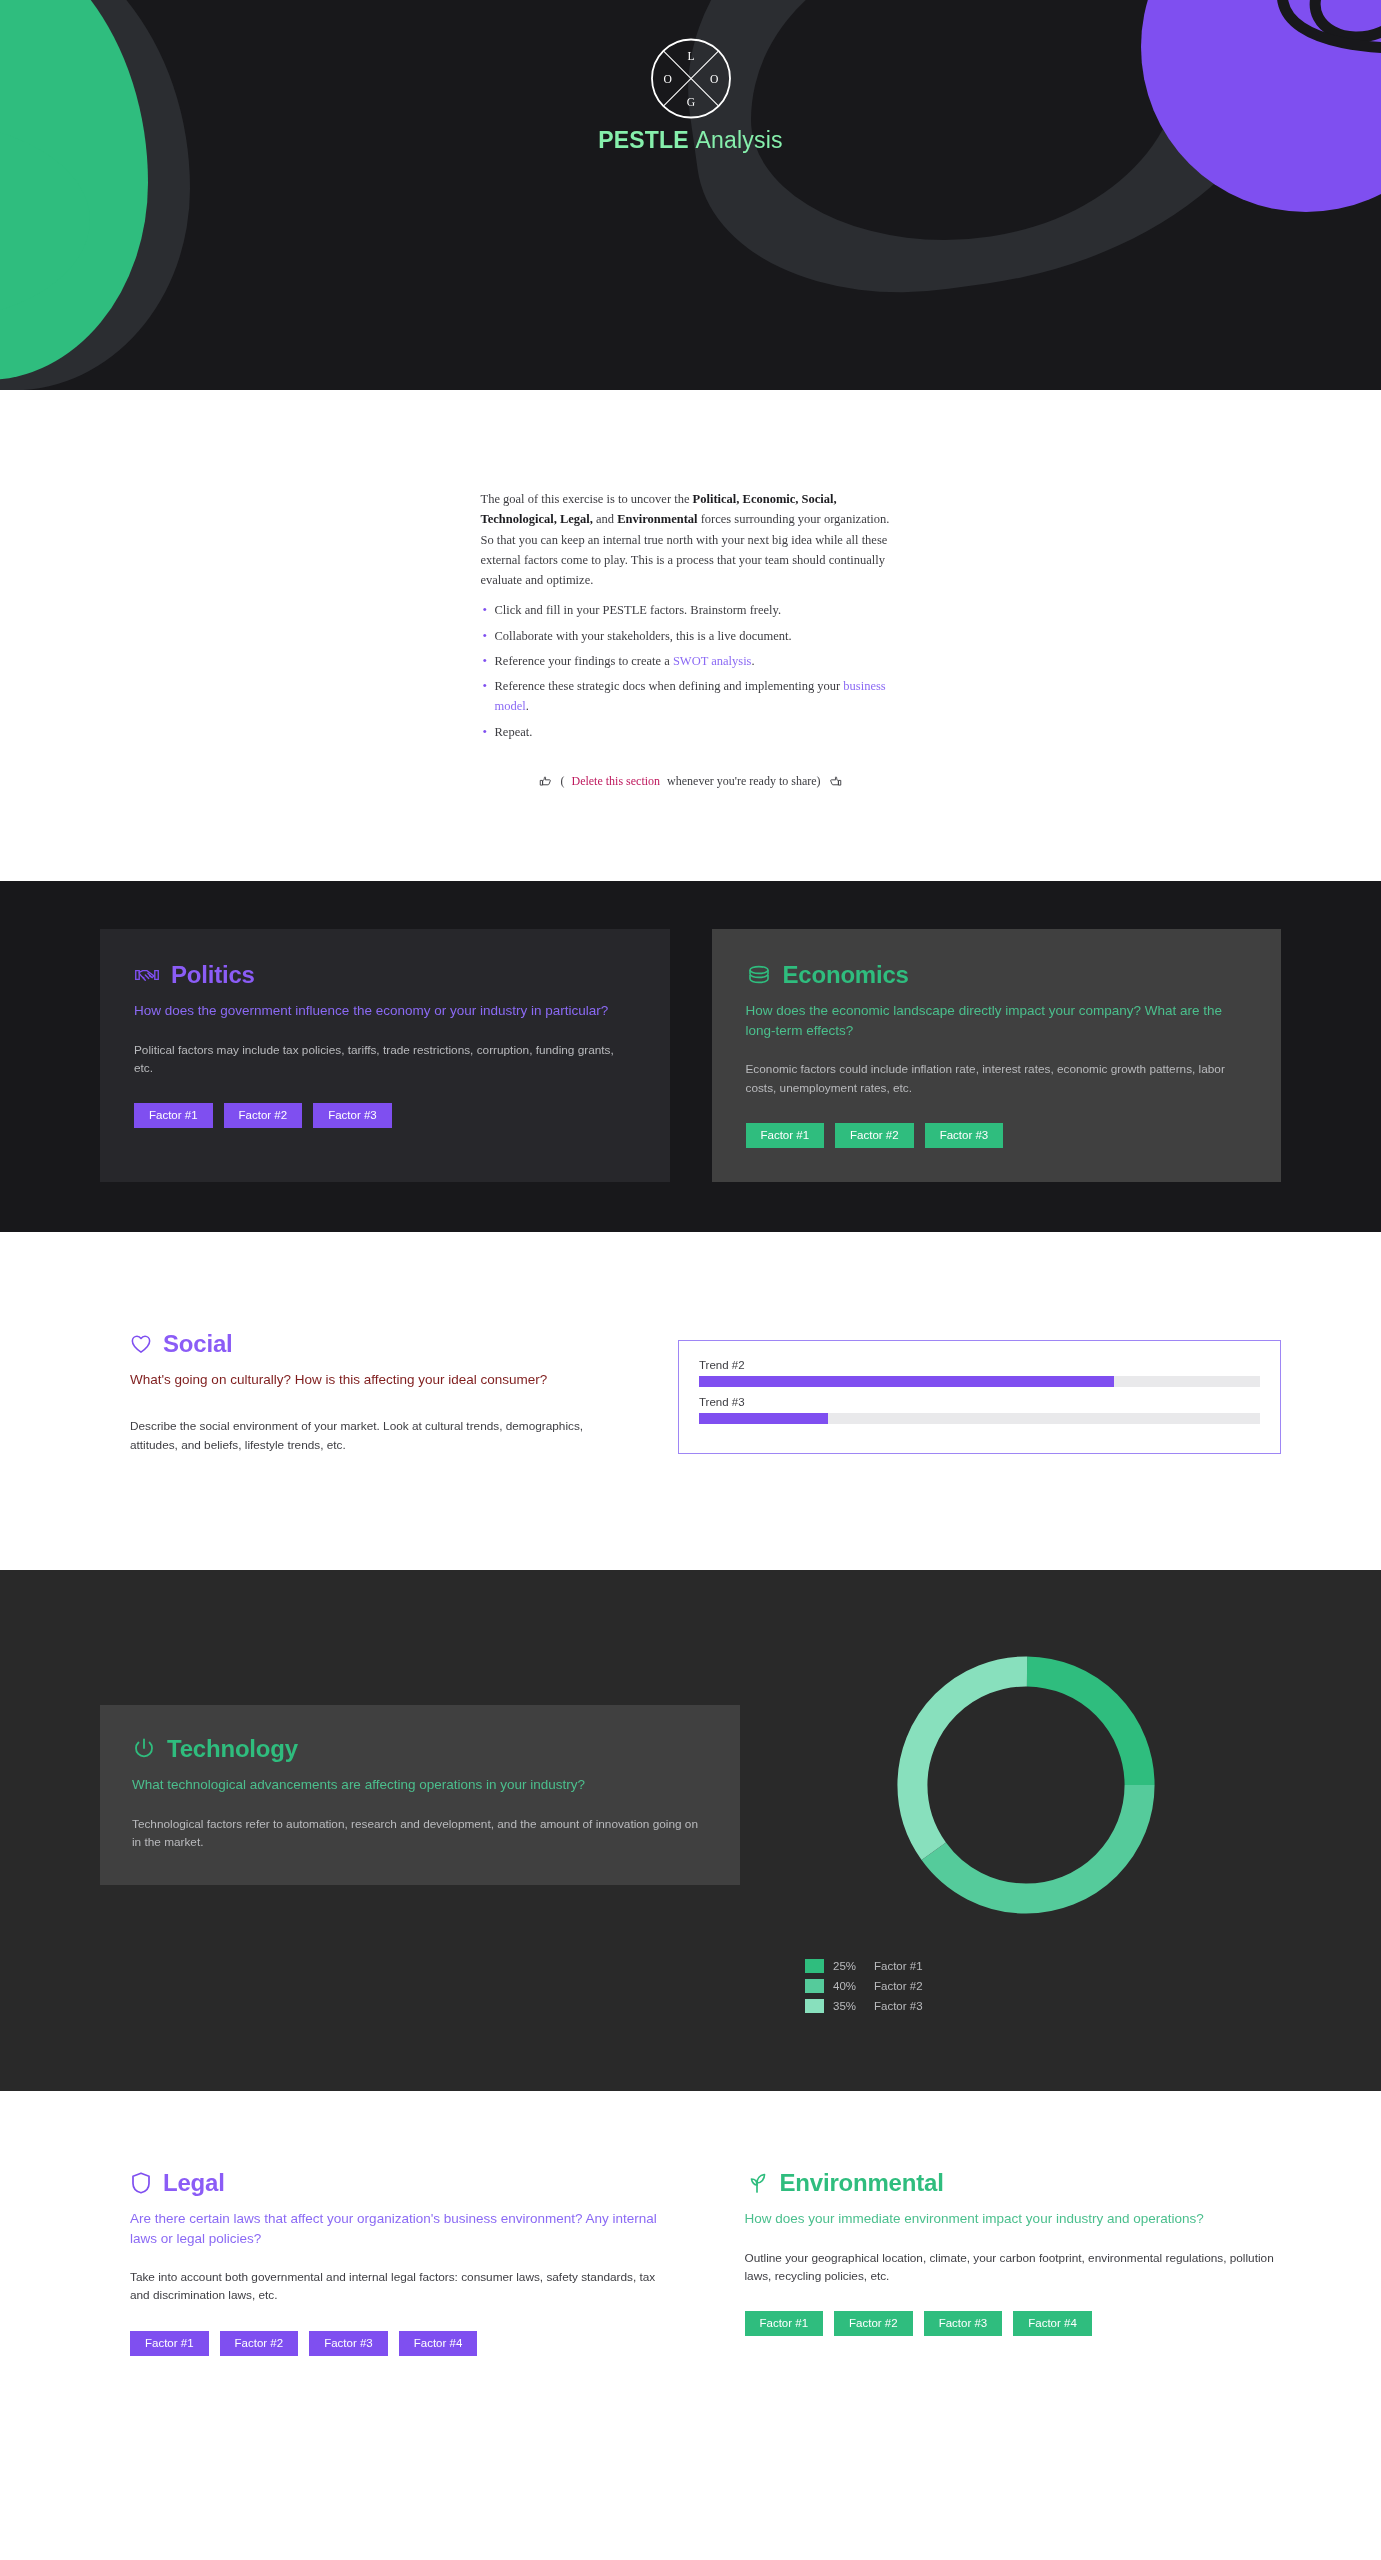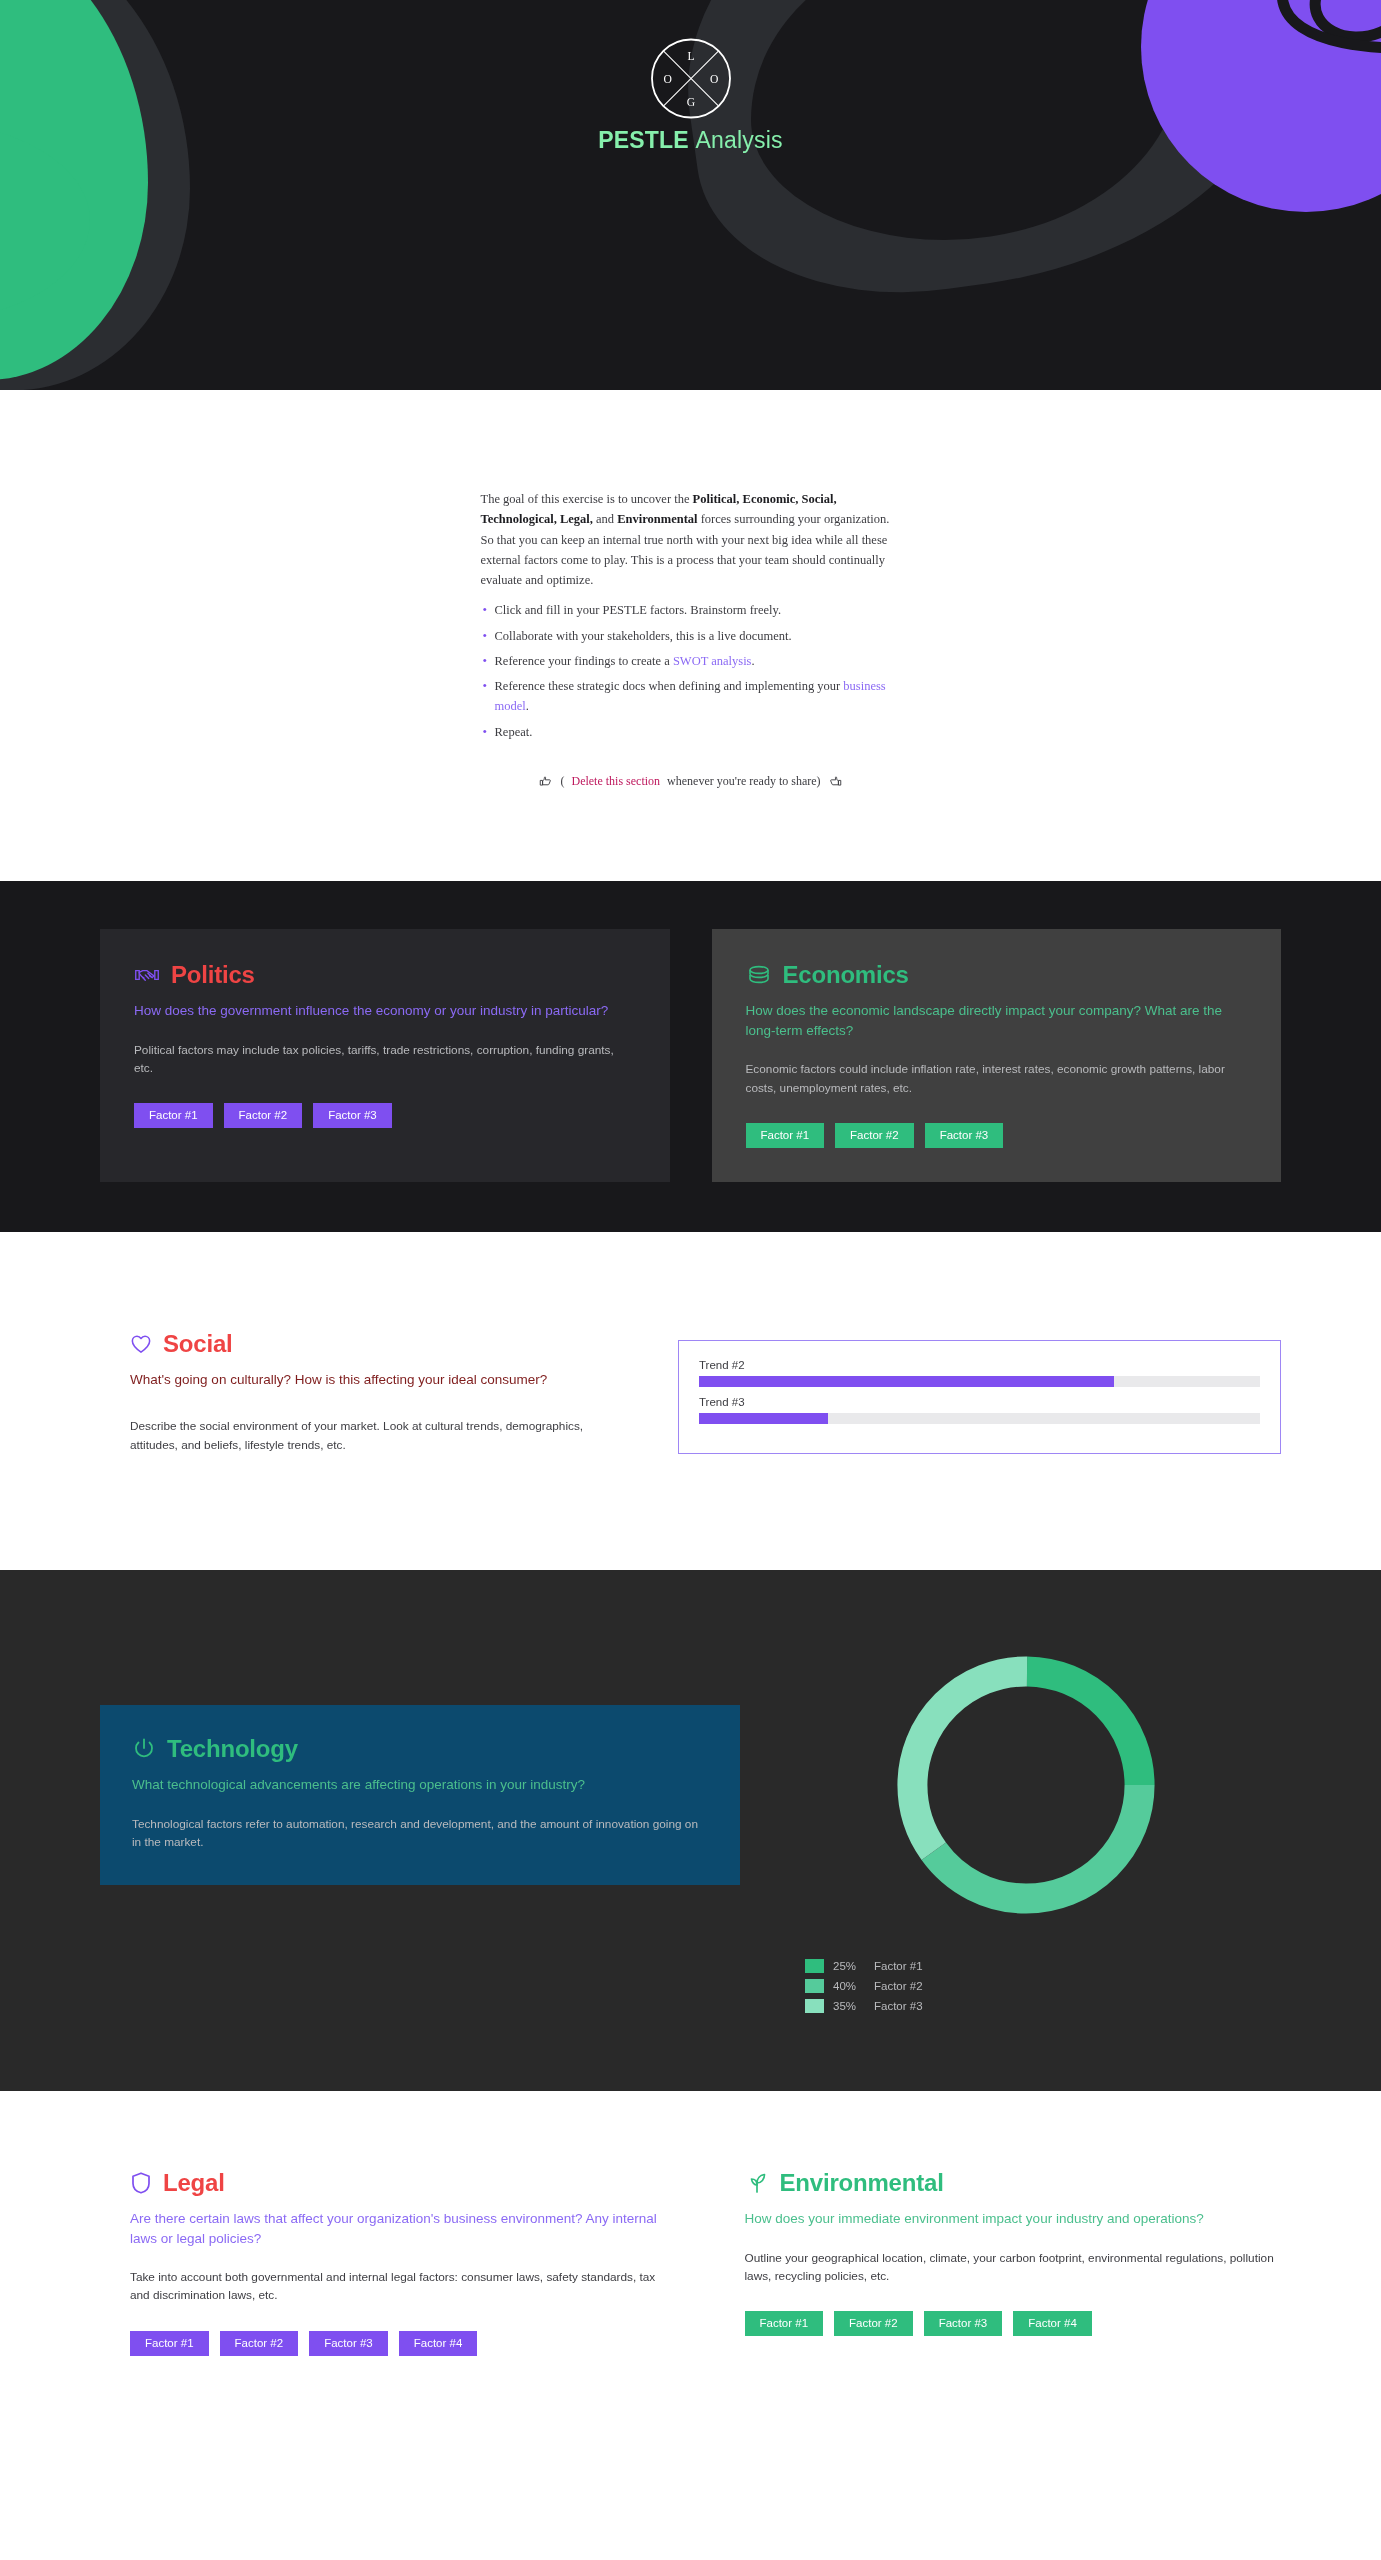--- a/index.html
+++ b/index.html
@@ -159,21 +159,21 @@
   .chips { display:flex; gap:11px; flex-wrap:wrap; }
   .chip {
     font-size:11.5px;
     color:#ffffff;
     padding:6px 15px 7px;
     white-space:nowrap;
   }
   .chip.purple { background:#7f4ff0; }
   .chip.green  { background:#2fbd7e; }
 
-  .accent-purple { color:#ef4444;text-align:right; }
+  .accent-purple { color:#8b5cf6;text-align:right; }
   .accent-green  { color:#2fbd7e; }
   .sub-purple { color:#8b6af4; }
   .sub-green  { color:#4bbf8d; }
 
   
   .band-white { background:#ffffff; }
   .social-wrap {
     width:1181px;
     margin:0 auto;
     display:flex;
@@ -201,21 +201,21 @@
   .tech-wrap {
     width:1181px;
     margin:0 auto;
     display:flex;
     padding:65px 0 72px;
     gap:30px;
     align-items:center;
   }
   .tech-card {
     width:640px;
-    background:#0c4a6e;
+    background:#404040;
     padding:30px 32px 34px;
     align-self:flex-start;
     margin-top:70px;
   }
   .donut-col {
     flex:1;
     display:flex;
     flex-direction:column;
     align-items:center;
   }

